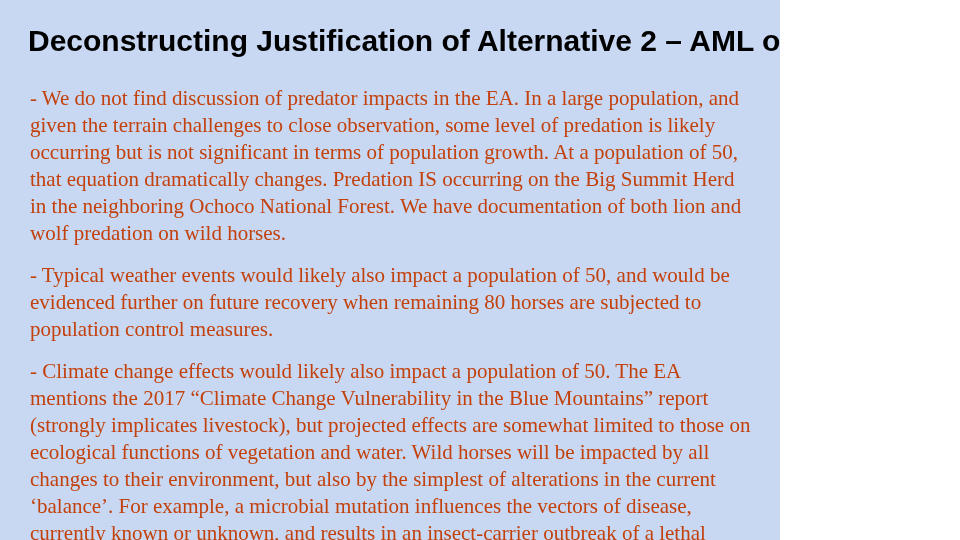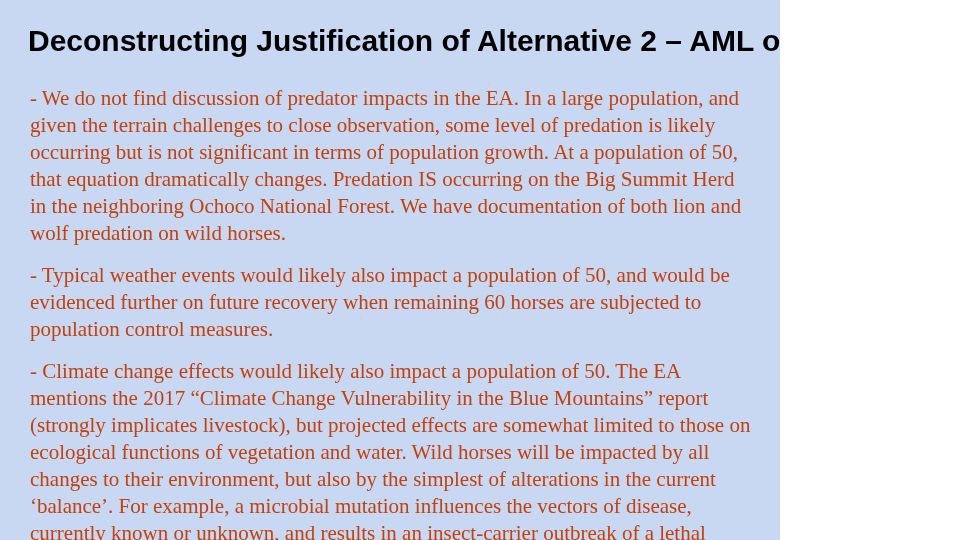--- a/index.html
+++ b/index.html
@@ -41,17 +41,17 @@
 <body>
 
 <div class="slide">
 
   <div class="title-block">
     <div class="title-line">Deconstructing Justification of Alternative 2 – AML of</div>
   </div>
 
   <div class="body-block">
     <p class="para">- We do not find discussion of predator impacts in the EA. In a large population, and given the terrain challenges to close observation, some level of predation is likely occurring but is not significant in terms of population growth. At a population of 50, that equation dramatically changes. Predation IS occurring on the Big Summit Herd in the neighboring Ochoco National Forest. We have documentation of both lion and wolf predation on wild horses.</p>
-    <p class="para">- Typical weather events would likely also impact a population of 50, and would be evidenced further on future recovery when remaining 60 horses are subjected to population control measures.</p>
+    <p class="para">- Typical weather events would likely also impact a population of 50, and would be evidenced further on future recovery when remaining 80 horses are subjected to population control measures.</p>
     <p class="para">- Climate change effects would likely also impact a population of 50. The EA mentions the 2017 “Climate Change Vulnerability in the Blue Mountains” report (strongly implicates livestock), but projected effects are somewhat limited to those on ecological functions of vegetation and water. Wild horses will be impacted by all changes to their environment, but also by the simplest of alterations in the current ‘balance’. For example, a microbial mutation influences the vectors of disease, currently known or unknown, and results in an insect-carrier outbreak of a lethal strain of equine virus. An already-stressed population of 50 is virtually or actually gone.</p>
   </div>
 
 </div>
 
 </body></html>

